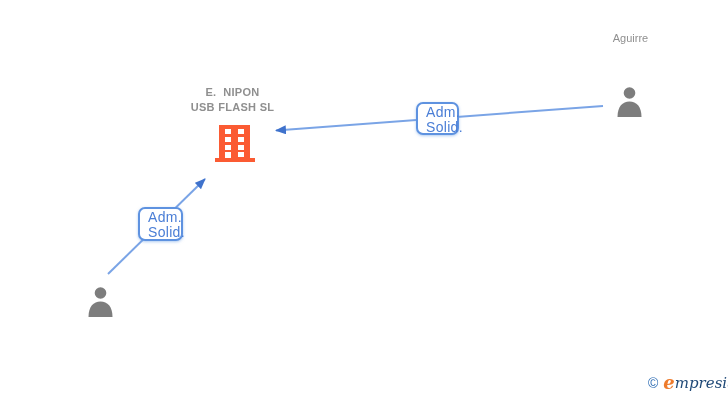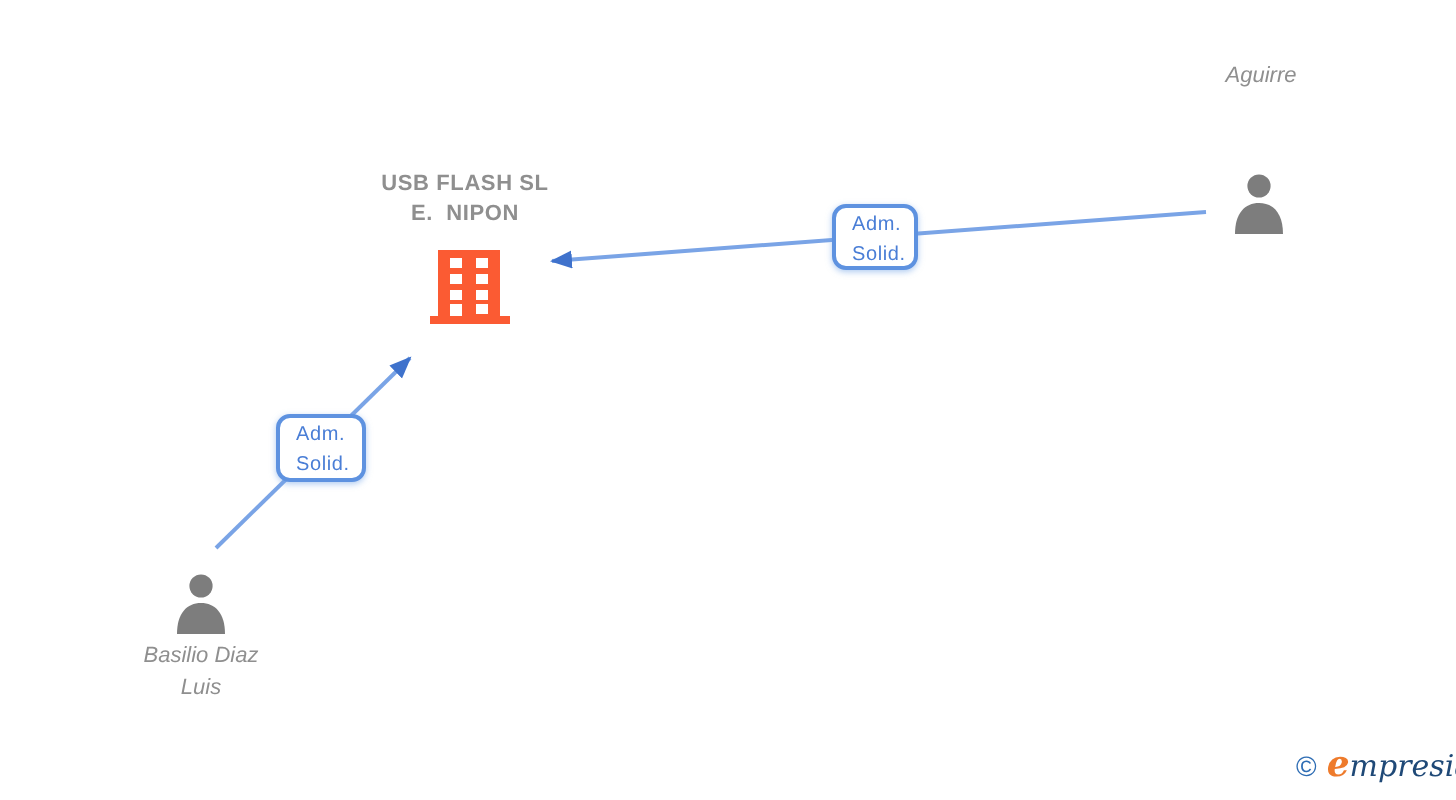--- a/index.html
+++ b/index.html
@@ -23,40 +23,40 @@
     color: var(--node-text, #8F8F8F);
     text-align: center;
     cursor: pointer;
   }
   .company-label {
     left: 160px; top: 85px; width: 145px;
     font-size: 11px; font-weight: bold; line-height: 15px;
     letter-spacing: 0.3px;
   }
   .company-label div { white-space: pre; }
-  .person-label { font-size: 11px; line-height: 15px; font-style: italic; }
+  .person-label { font-size: 11px; line-height: 15px; }
   .label-aguirre { left: 568px; top: 31px; width: 125px; }
   .label-basilio { left: 38px;  top: 320px; width: 125px; line-height: 16px; }
 
   
   .building-icon { left: 215px; top: 125px; cursor: pointer; }
   .building-icon .bldg { fill: var(--company-icon, #FB5B33); }
   .person-icon { cursor: pointer; }
   .person-icon .person { fill: var(--person-icon, #7D7D7D); }
   .icon-aguirre { left: 616px; top: 87px; }
   .icon-basilio { left: 87px;  top: 287px; }
 
   
   .relation-badge {
     background: #ffffff;
     border: 2px solid var(--relation-border, #5E92E0);
     border-radius: 7px;
     box-shadow: 0 1px 3px rgba(110,160,230,0.55);
     color: var(--relation-text, #4A7ED6);
-    font-size: 10px;
+    font-size: 14px;
     line-height: 15px;
     padding: 1px 0 0 8px;
     box-sizing: border-box;
     letter-spacing: 0.3px;
   }
   .badge-right { left: 416px; top: 102px; width: 43px; height: 33px; }
   .badge-left  { left: 138px; top: 207px; width: 45px; height: 34px; }
 
   
   .logo {
@@ -86,22 +86,22 @@
     <defs>
       <marker id="arrow" markerUnits="userSpaceOnUse" markerWidth="12" markerHeight="10" refX="10" refY="4.5" orient="auto">
         <path class="arrow-head" d="M0,0 L11,4.5 L0,9 Z"></path>
       </marker>
     </defs>
     <line class="edge-line" x1="603" y1="106" x2="276" y2="130.5" marker-end="url(#arrow)"></line>
     <line class="edge-line" x1="108" y1="274" x2="205" y2="179" marker-end="url(#arrow)"></line>
   </svg>
 
   <div class="abs node-label company-label">
+    <div>E.  NIPON</div>
     <div>USB FLASH SL</div>
-    <div>E.  NIPON</div>
   </div>
   <svg class="abs building-icon" width="40" height="37" viewBox="0 0 40 37">
     <rect class="bldg" x="0" y="33" width="40" height="4"></rect>
     <rect class="bldg" x="4" y="0" width="31" height="33"></rect>
     <g fill="#ffffff">
       <rect x="10" y="4" width="6" height="5"></rect>
       <rect x="23" y="4" width="6" height="5"></rect>
       <rect x="10" y="12" width="6" height="5"></rect>
       <rect x="23" y="12" width="6" height="5"></rect>
       <rect x="10" y="20" width="6" height="5"></rect>
@@ -116,24 +116,20 @@
   </div>
   <svg class="abs person-icon icon-aguirre" width="27" height="30" viewBox="0 0 27 30">
     <circle class="person" cx="13.5" cy="6" r="5.8"></circle>
     <path class="person" d="M1.5,30 C1.5,19.5 6.5,14.5 13.5,14.5 C20.5,14.5 25.5,19.5 25.5,30 Z"></path>
   </svg>
 
   <svg class="abs person-icon icon-basilio" width="27" height="30" viewBox="0 0 27 30">
     <circle class="person" cx="13.5" cy="6" r="5.8"></circle>
     <path class="person" d="M1.5,30 C1.5,19.5 6.5,14.5 13.5,14.5 C20.5,14.5 25.5,19.5 25.5,30 Z"></path>
   </svg>
-  <div class="abs node-label person-label label-basilio">
-    <div>Basilio Diaz</div>
-    <div>Luis</div>
-  </div>
 
   <div class="abs relation-badge badge-right">
     <div>Adm.</div>
     <div>Solid.</div>
   </div>
   <div class="abs relation-badge badge-left">
     <div>Adm.</div>
     <div>Solid.</div>
   </div>
 

